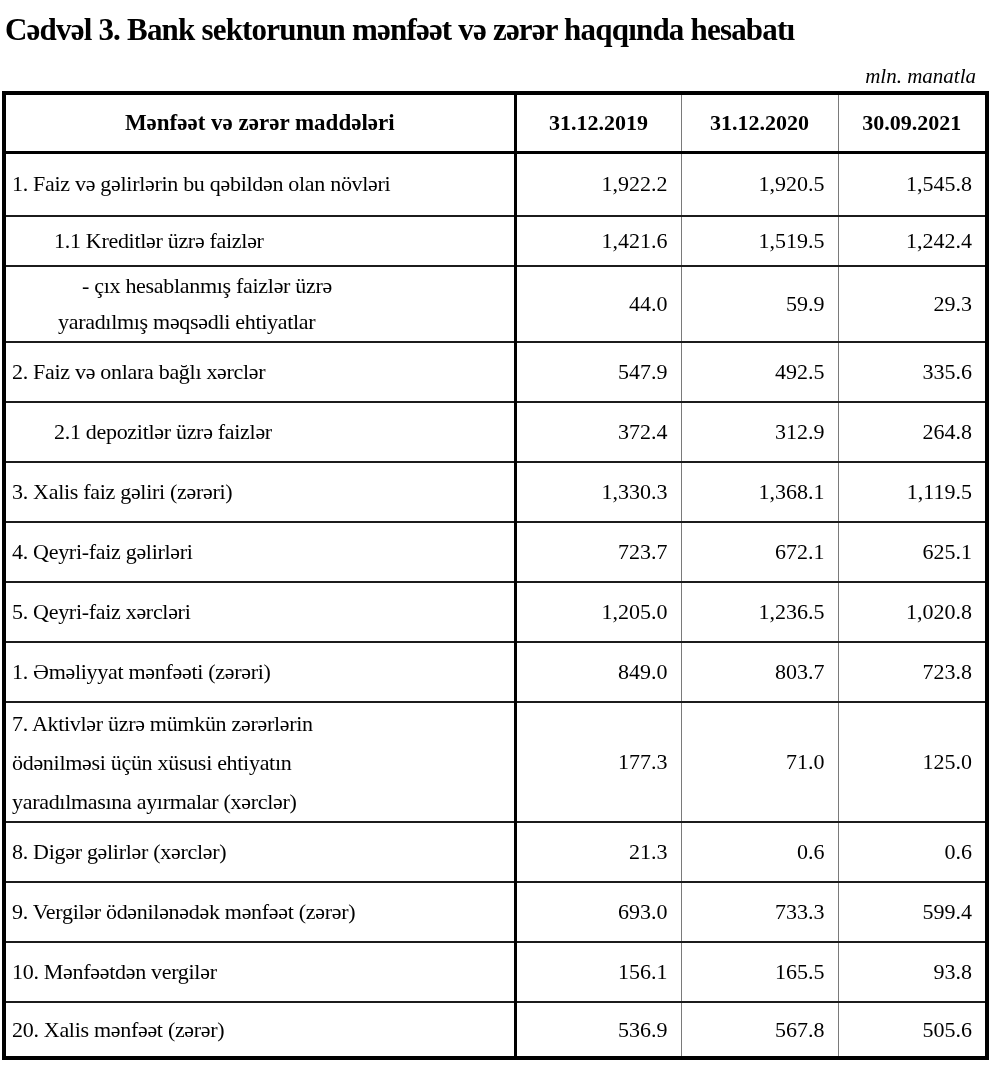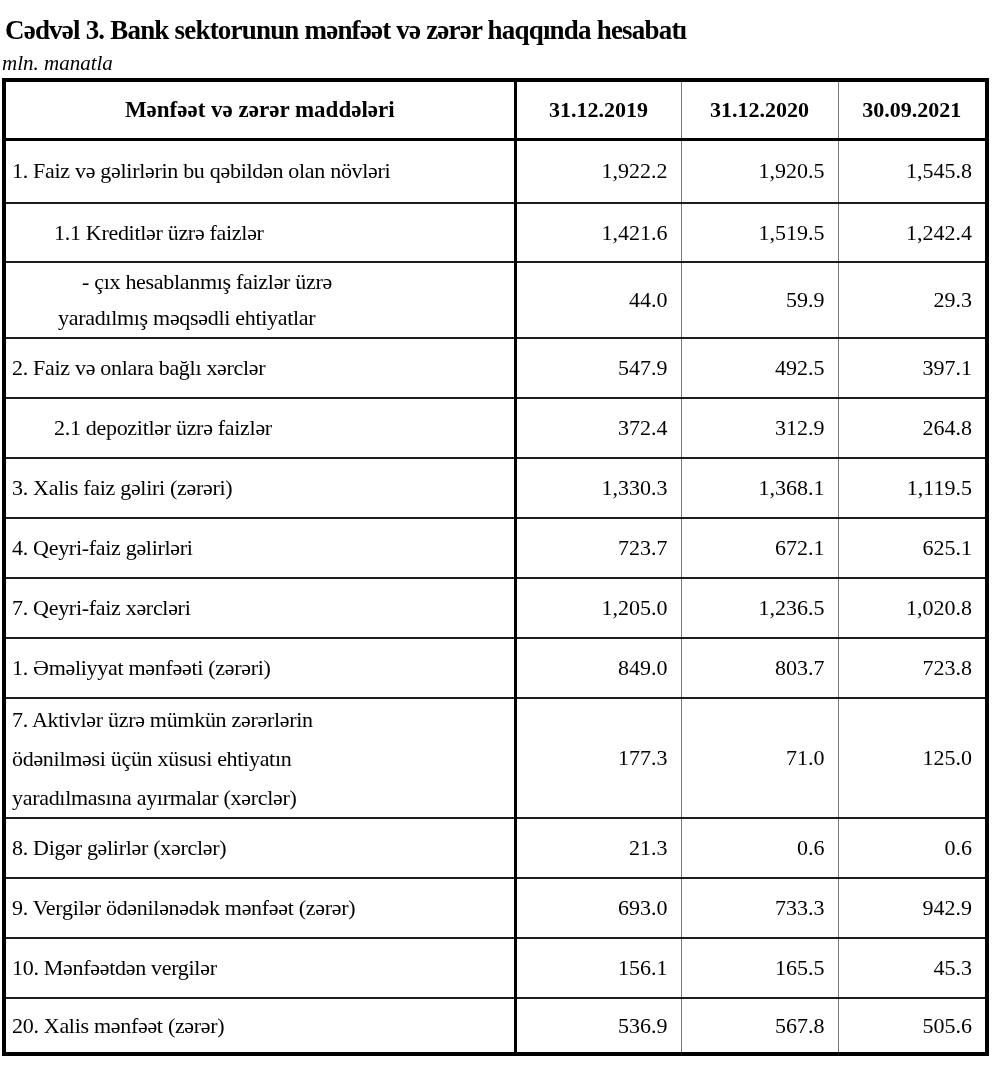--- a/index.html
+++ b/index.html
@@ -7,33 +7,34 @@
   body {
     width: 1000px;
     height: 1067px;
     font-family: "Liberation Serif", "DejaVu Serif", serif;
     color: #000;
     overflow: hidden;
   }
   .page { padding: 10px 0 0 2px; }
 
   .doc-title {
-    font-size: 27px;
+    font-size: 31px;
     font-weight: bold;
     letter-spacing: -0.8px;
     line-height: 40px;
     padding-left: 3px;
     white-space: nowrap;
   }
   .unit-note {
     font-size: 21px;
     font-style: italic;
+    text-align: right;
     padding-right: 24px;
     line-height: 25px;
-    margin-top: 1px;
+    margin-top: 14px;
   }
 
   table.pl-table {
     border-collapse: collapse;
     table-layout: fixed;
     width: 983px;
     margin-top: 2px;
     border: 4px solid #000;
   }
   col.c-label { width: 511px; }
@@ -107,59 +108,59 @@
         <th class="num">30.09.2021</th>
       </tr>
     </thead>
     <tbody>
       <tr style="height:64px;">
         <td class="label">1. Faiz və gəlirlərin bu qəbildən olan növləri</td>
         <td class="num">1,922.2</td>
         <td class="num">1,920.5</td>
         <td class="num">1,545.8</td>
       </tr>
-      <tr style="height:59px;">
+      <tr style="height:50px;">
         <td class="label sub">1.1 Kreditlər üzrə faizlər</td>
         <td class="num">1,421.6</td>
         <td class="num">1,519.5</td>
         <td class="num">1,242.4</td>
       </tr>
       <tr style="height:76px;">
         <td class="label dash">-  çıx hesablanmış faizlər üzrə
 yaradılmış məqsədli ehtiyatlar</td>
         <td class="num">44.0</td>
         <td class="num">59.9</td>
         <td class="num">29.3</td>
       </tr>
       <tr style="height:60px;">
         <td class="label">2. Faiz və onlara bağlı xərclər</td>
         <td class="num">547.9</td>
         <td class="num">492.5</td>
-        <td class="num">397.1</td>
+        <td class="num">335.6</td>
       </tr>
       <tr style="height:60px;">
         <td class="label sub">2.1 depozitlər üzrə faizlər</td>
         <td class="num">372.4</td>
         <td class="num">312.9</td>
         <td class="num">264.8</td>
       </tr>
       <tr style="height:60px;">
         <td class="label">3. Xalis faiz gəliri (zərəri)</td>
         <td class="num">1,330.3</td>
         <td class="num">1,368.1</td>
         <td class="num">1,119.5</td>
       </tr>
       <tr style="height:60px;">
         <td class="label">4. Qeyri-faiz gəlirləri</td>
         <td class="num">723.7</td>
         <td class="num">672.1</td>
         <td class="num">625.1</td>
       </tr>
       <tr style="height:60px;">
-        <td class="label">7. Qeyri-faiz xərcləri</td>
+        <td class="label">5. Qeyri-faiz xərcləri</td>
         <td class="num">1,205.0</td>
         <td class="num">1,236.5</td>
         <td class="num">1,020.8</td>
       </tr>
       <tr style="height:60px;">
         <td class="label">1. Əməliyyat mənfəəti (zərəri)</td>
         <td class="num">849.0</td>
         <td class="num">803.7</td>
         <td class="num">723.8</td>
       </tr>
@@ -174,27 +175,27 @@
       <tr style="height:60px;margin-left:8px;">
         <td class="label">8. Digər gəlirlər (xərclər)</td>
         <td class="num">21.3</td>
         <td class="num">0.6</td>
         <td class="num">0.6</td>
       </tr>
       <tr style="height:60px;">
         <td class="label">9. Vergilər ödənilənədək mənfəət (zərər)</td>
         <td class="num">693.0</td>
         <td class="num">733.3</td>
-        <td class="num">942.9</td>
+        <td class="num">599.4</td>
       </tr>
       <tr style="height:60px;">
         <td class="label">10. Mənfəətdən vergilər</td>
         <td class="num">156.1</td>
         <td class="num">165.5</td>
-        <td class="num">45.3</td>
+        <td class="num">93.8</td>
       </tr>
       <tr style="height:56px;">
         <td class="label">20. Xalis mənfəət (zərər)</td>
         <td class="num">536.9</td>
         <td class="num">567.8</td>
         <td class="num">505.6</td>
       </tr>
     </tbody>
   </table>
 

